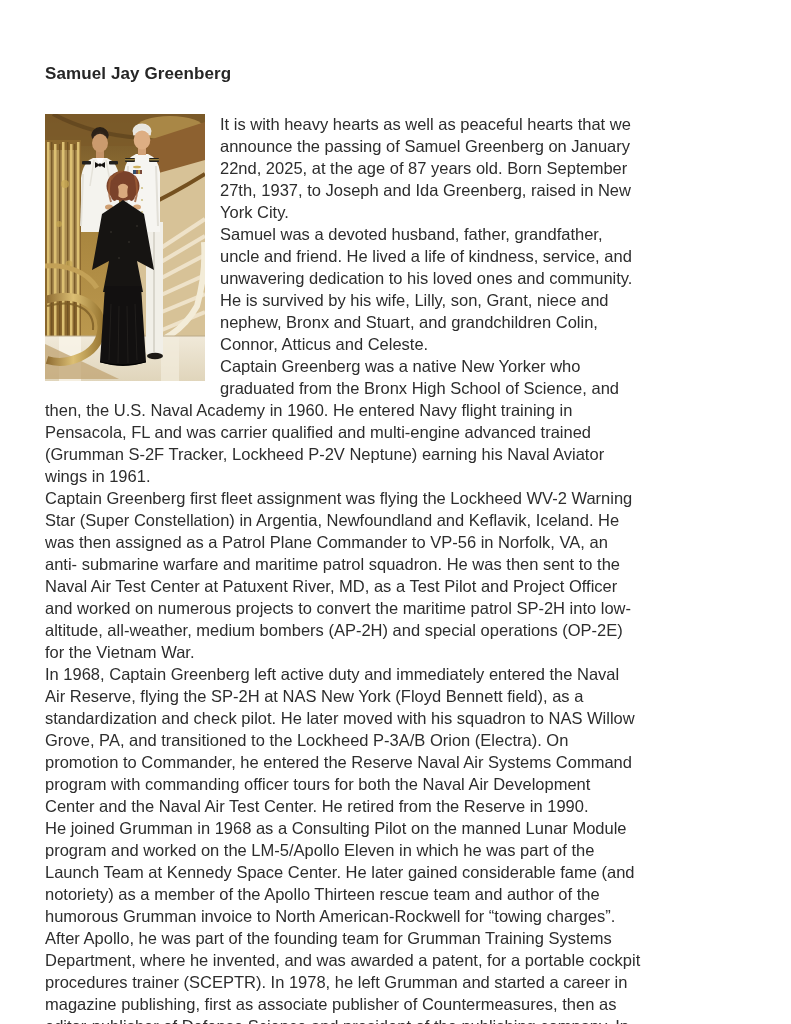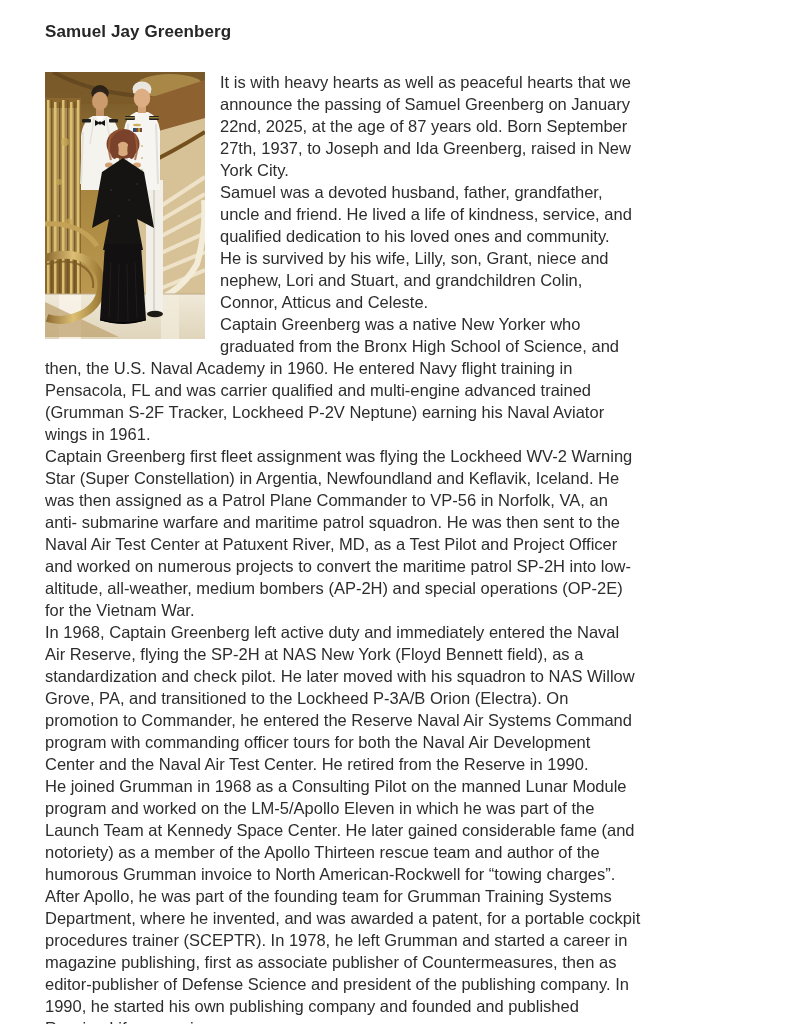--- a/index.html
+++ b/index.html
@@ -4,21 +4,21 @@
 <style>
   html, body { margin: 0; padding: 0; background: #ffffff; }
   body {
     width: 791px; height: 1024px;
     font-family: "Liberation Sans", sans-serif;
     overflow: hidden;
   }
   .page {
     box-sizing: border-box;
     width: 686px; height: 1024px;
-    padding: 22px 44px 0 45px;
+    padding: 64px 44px 0 45px;
     background: #ffffff;
   }
   .title {
     font-size: 17px;
     font-weight: bold;
     color: #262626;
     margin: 0 0 29px 0;
     letter-spacing: 0.1px;
   }
   .bodytext {
@@ -165,21 +165,21 @@
           <circle cx="66" cy="118" r="0.7"></circle>
           <circle cx="84" cy="128" r="0.7"></circle>
           <circle cx="74" cy="144" r="0.7"></circle>
           <circle cx="92" cy="112" r="0.7"></circle>
         </g>
         <path d="M55,248 Q78,254 101,248" stroke="#000000" stroke-width="1" fill="none"></path>
       </svg>
     </div>
 
     <p>It is with heavy hearts as well as peaceful hearts that we announce the passing of Samuel Greenberg on January 22nd, 2025, at the age of 87 years old. Born September 27th, 1937, to Joseph and Ida Greenberg, raised in New York City.</p>
-    <p>Samuel was a devoted husband, father, grandfather, uncle and friend. He lived a life of kindness, service, and qualified dedication to his loved ones and community.</p>
-    <p>He is survived by his wife, Lilly, son, Grant, niece and nephew, Lori and Stuart, and grandchildren Colin, Connor, Atticus and Celeste.</p>
+    <p>Samuel was a devoted husband, father, grandfather, uncle and friend. He lived a life of kindness, service, and unwavering dedication to his loved ones and community.</p>
+    <p>He is survived by his wife, Lilly, son, Grant, niece and nephew, Bronx and Stuart, and grandchildren Colin, Connor, Atticus and Celeste.</p>
     <p>Captain Greenberg was a native New Yorker who graduated from the Bronx High School of Science, and then, the U.S. Naval Academy in 1960. He entered Navy flight training in Pensacola, FL and was carrier qualified and multi-engine advanced trained (Grumman S-2F Tracker, Lockheed P-2V Neptune) earning his Naval Aviator wings in 1961.</p>
     <p>Captain Greenberg first fleet assignment was flying the Lockheed WV-2 Warning Star (Super Constellation) in Argentia, Newfoundland and Keflavik, Iceland. He was then assigned as a Patrol Plane Commander to VP-56 in Norfolk, VA, an anti- submarine warfare and maritime patrol squadron. He was then sent to the Naval Air Test Center at Patuxent River, MD, as a Test Pilot and Project Officer and worked on numerous projects to convert the maritime patrol SP-2H into low-altitude, all-weather, medium bombers (AP-2H) and special operations (OP-2E) for the Vietnam War.</p>
     <p>In 1968, Captain Greenberg left active duty and immediately entered the Naval Air Reserve, flying the SP-2H at NAS New York (Floyd Bennett field), as a standardization and check pilot. He later moved with his squadron to NAS Willow Grove, PA, and transitioned to the Lockheed P-3A/B Orion (Electra). On promotion to Commander, he entered the Reserve Naval Air Systems Command program with commanding officer tours for both the Naval Air Development Center and the Naval Air Test Center. He retired from the Reserve in 1990.</p>
     <p>He joined Grumman in 1968 as a Consulting Pilot on the manned Lunar Module program and worked on the LM-5/Apollo Eleven in which he was part of the Launch Team at Kennedy Space Center. He later gained considerable fame (and notoriety) as a member of the Apollo Thirteen rescue team and author of the humorous Grumman invoice to North American-Rockwell for “towing charges”.</p>
     <p>After Apollo, he was part of the founding team for Grumman Training Systems Department, where he invented, and was awarded a patent, for a portable cockpit procedures trainer (SCEPTR). In 1978, he left Grumman and started a career in magazine publishing, first as associate publisher of Countermeasures, then as editor-publisher of Defense Science and president of the publishing company. In 1990, he started his own publishing company and founded and published Russian Life magazine.</p>
   </div>
 </div>
 
 </body></html>

